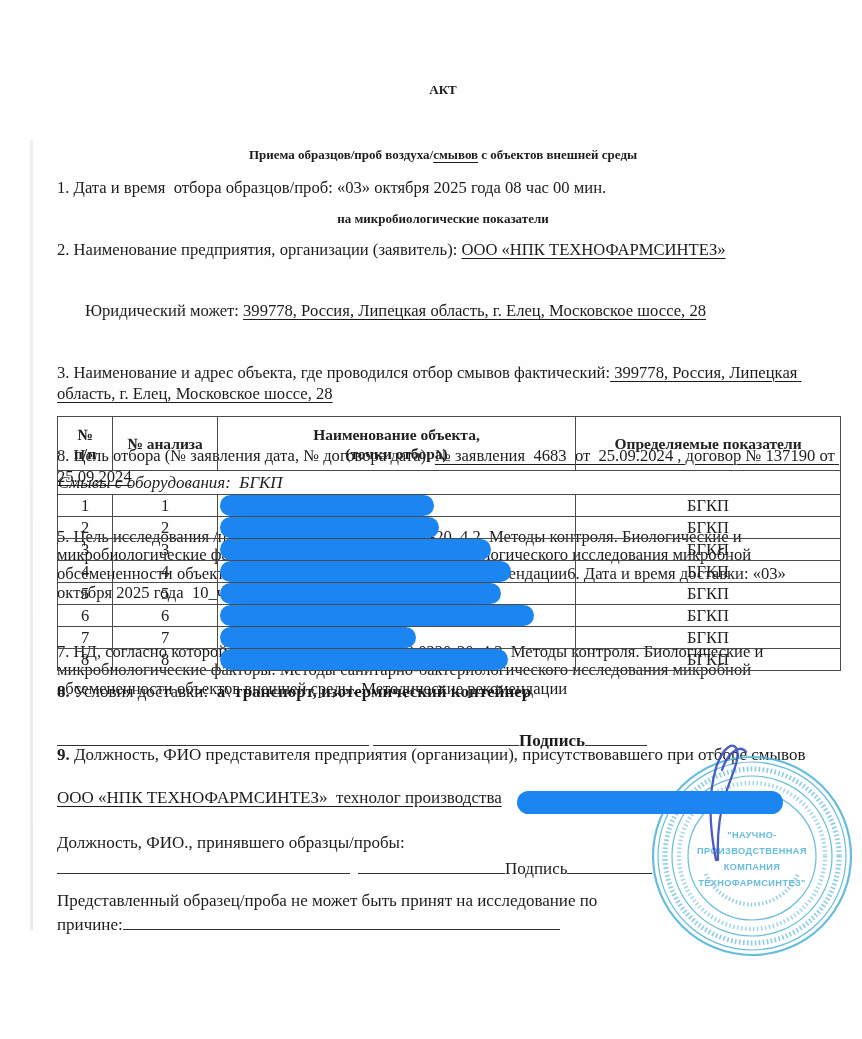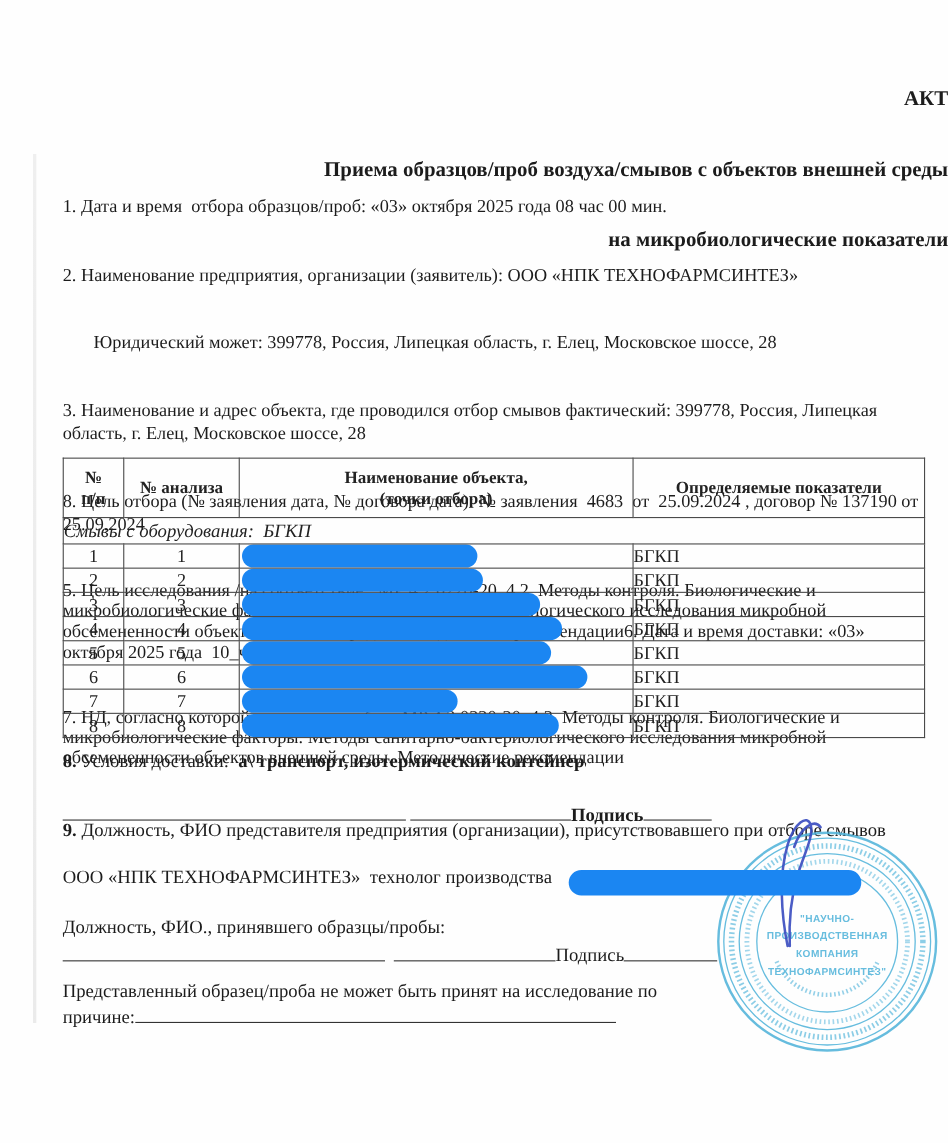--- a/index.html
+++ b/index.html
@@ -7,25 +7,25 @@
     position:relative; width:862px; height:1039px; margin:0 auto;
     background:#fefefe; overflow:hidden;
     font-family:"Liberation Serif", serif; color:#1c1c1c;
   }
   .scan-streak {
     position:absolute; left:30px; top:140px; width:3px; height:790px;
     background:linear-gradient(#cfcfcf,#c2c2c2); opacity:.32;
   }
   .title {
     position:absolute; top:36px; left:0; right:0;
-    text-align:right; font-weight:bold; font-size:19px; line-height:21.5px;
+    text-align:center; font-weight:bold; font-size:13px; line-height:21.5px;
     white-space:pre-wrap;
     margin-left:24px;
   }
-  .u { text-decoration-thickness:1.2px; text-underline-offset:3px; }
+  .u { text-decoration:underline; text-decoration-thickness:1.2px; text-underline-offset:3px; }
   .b { font-weight:bold; }
   .fields {
     position:absolute; top:137px; left:57px; width:784px;
     font-size:16.6px; white-space:pre-wrap;
   }
   .f14 { line-height:21.5px; }
   .f57 { line-height:18.8px; }
   .indent { padding-left:28px; }
   table.samples {
     position:absolute; top:416px; left:57px; width:783px;
@@ -34,21 +34,21 @@
   table.samples th, table.samples td { border:1.6px solid #4a4a4a; padding:0; }
   table.samples th {
     font-size:15.5px; font-weight:bold; white-space:pre-line;
     line-height:19px; text-align:center; vertical-align:middle;
   }
   tr.hdr { height:54px; }
   td.section { font-style:italic; font-size:17px; padding:1px 6px; height:23px; white-space:pre-wrap; }
   tr.datarow { height:22px; }
   td.c-num { text-align:center; line-height:20px; }
   td.c-obj { vertical-align:middle; }
-  td.c-ind { padding-left:10px; line-height:20px; }
+  td.c-ind { padding-left:10px; line-height:20px;text-align:center; }
   .redact-bar {
     height:21px; border-radius:10.5px; margin-left:2px;
     background:var(--redaction,#1b86f2);
   }
   .bline { position:absolute; left:57px; width:786px; font-size:17px; white-space:pre-wrap; line-height:22px; }
   .ul { display:inline-block; border-bottom:1.6px solid #333; height:17px; }
   .stamp-svg { position:absolute; left:644px; top:750px; opacity:.88; }
   .sig-svg { position:absolute; left:685px; top:736px; }
   .redact-free {
     position:absolute; border-radius:11.5px;

